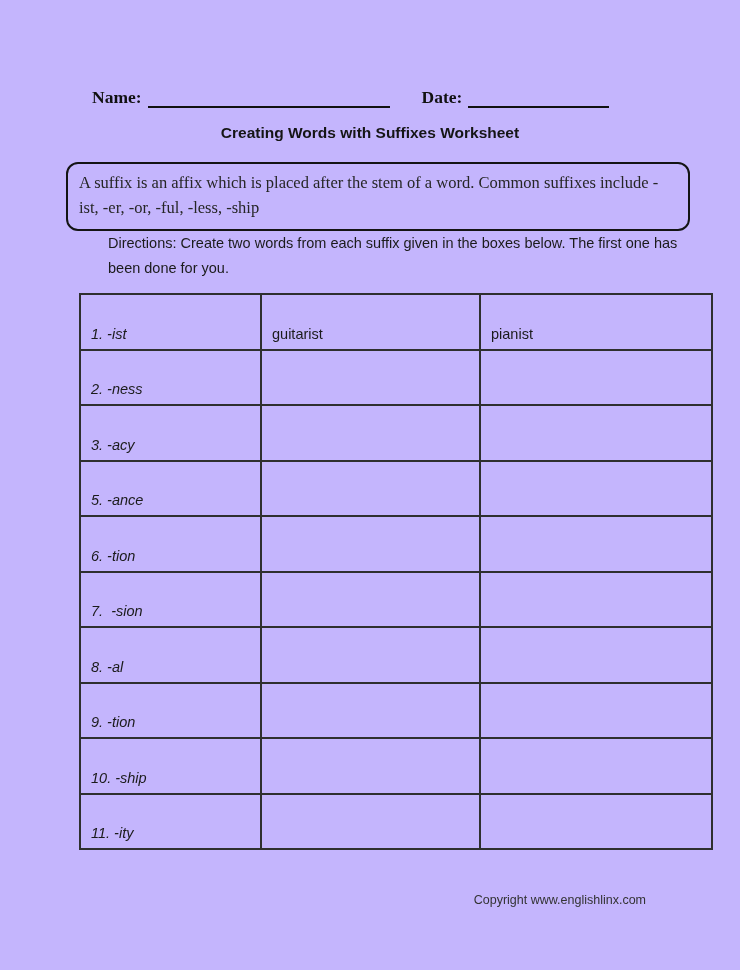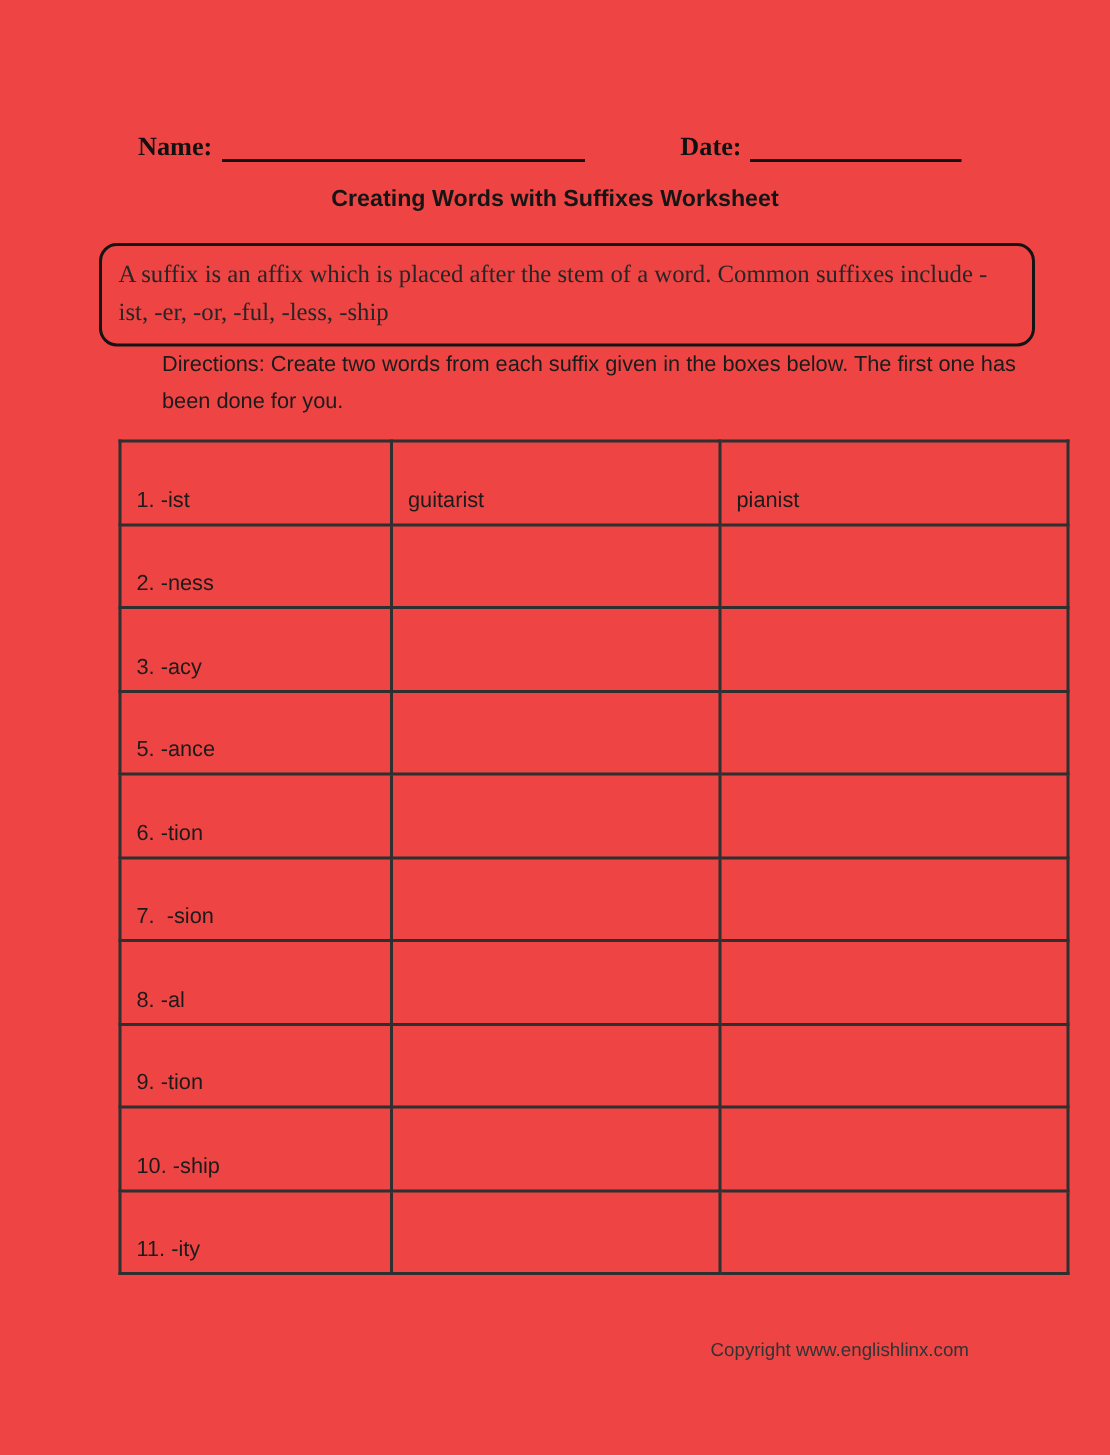--- a/index.html
+++ b/index.html
@@ -1,20 +1,20 @@
 <!DOCTYPE html>
 <html><head>
 <meta charset="utf-8">
 <style>
   html, body { margin: 0; padding: 0; background: #ffffff; }
   .page {
     position: relative;
     width: 740px;
     height: 970px;
-    background: #ef4444;
+    background: #c4b5fd;
     font-family: "Liberation Sans", sans-serif;
     color: #1c1c1c;
     overflow: hidden;
   }
 
   
   .header-row {
     position: absolute;
     top: 86px;
     left: 92px;
@@ -29,21 +29,21 @@
     line-height: 22px;
     color: #111;
   }
   .blank-line {
     display: inline-block;
     height: 20px;
     border-bottom: 2px solid #111;
     margin-left: 6px;
   }
   .name-line { width: 242px; }
-  .date-label { margin-left: 64px; }
+  .date-label { margin-left: 32px; }
   .date-line { width: 141px; }
 
   
   .title {
     position: absolute;
     top: 124px;
     left: 0;
     width: 100%;
     text-align: center;
     font-weight: bold;
@@ -93,21 +93,21 @@
   .suffix-table td {
     border: 2px solid #2f2f2f;
     height: 46.5px;
     vertical-align: bottom;
     padding: 0 4px 7px 10px;
     font-size: 14.5px;
     color: #1b1b1b;
     white-space: pre-wrap;
     overflow: hidden;
   }
-  .col-suffix { width: 165px; }
+  .col-suffix { width: 165px; font-style: italic; }
   .col-w1     { width: 203px; }
   .col-w2     { width: 216px; }
 
   
   .copyright {
     position: absolute;
     top: 893px;
     right: 94px;
     font-size: 12.5px;
     color: #333;

